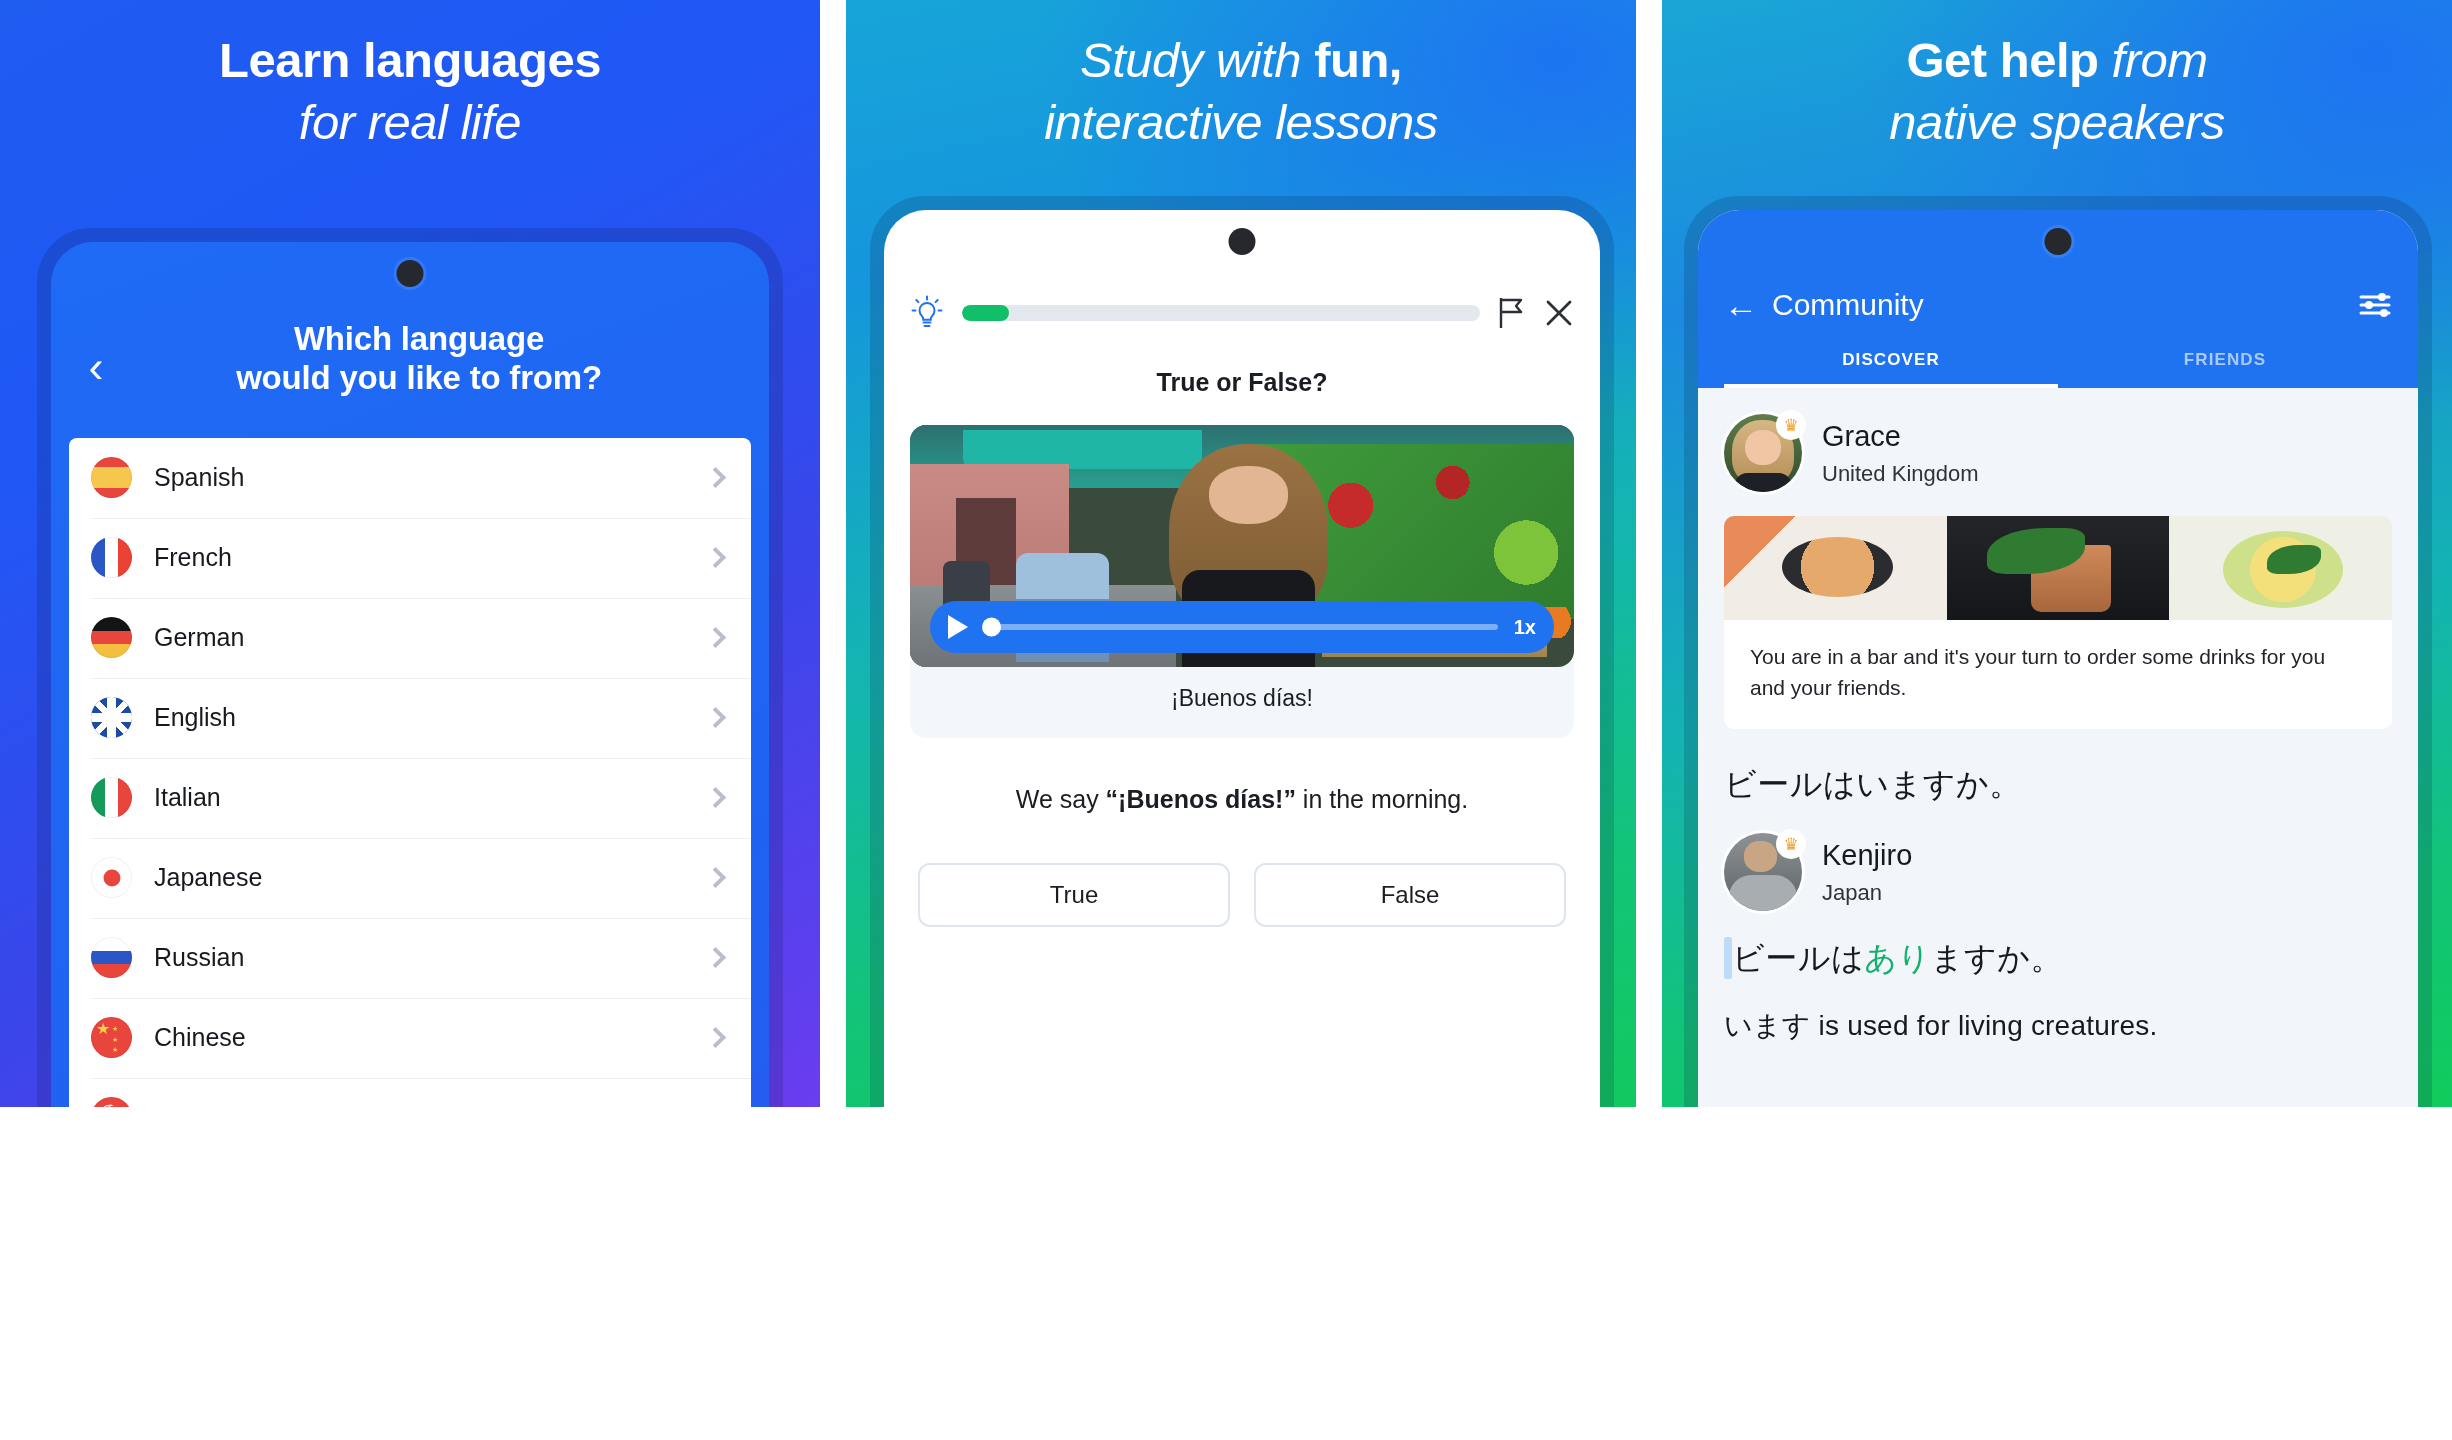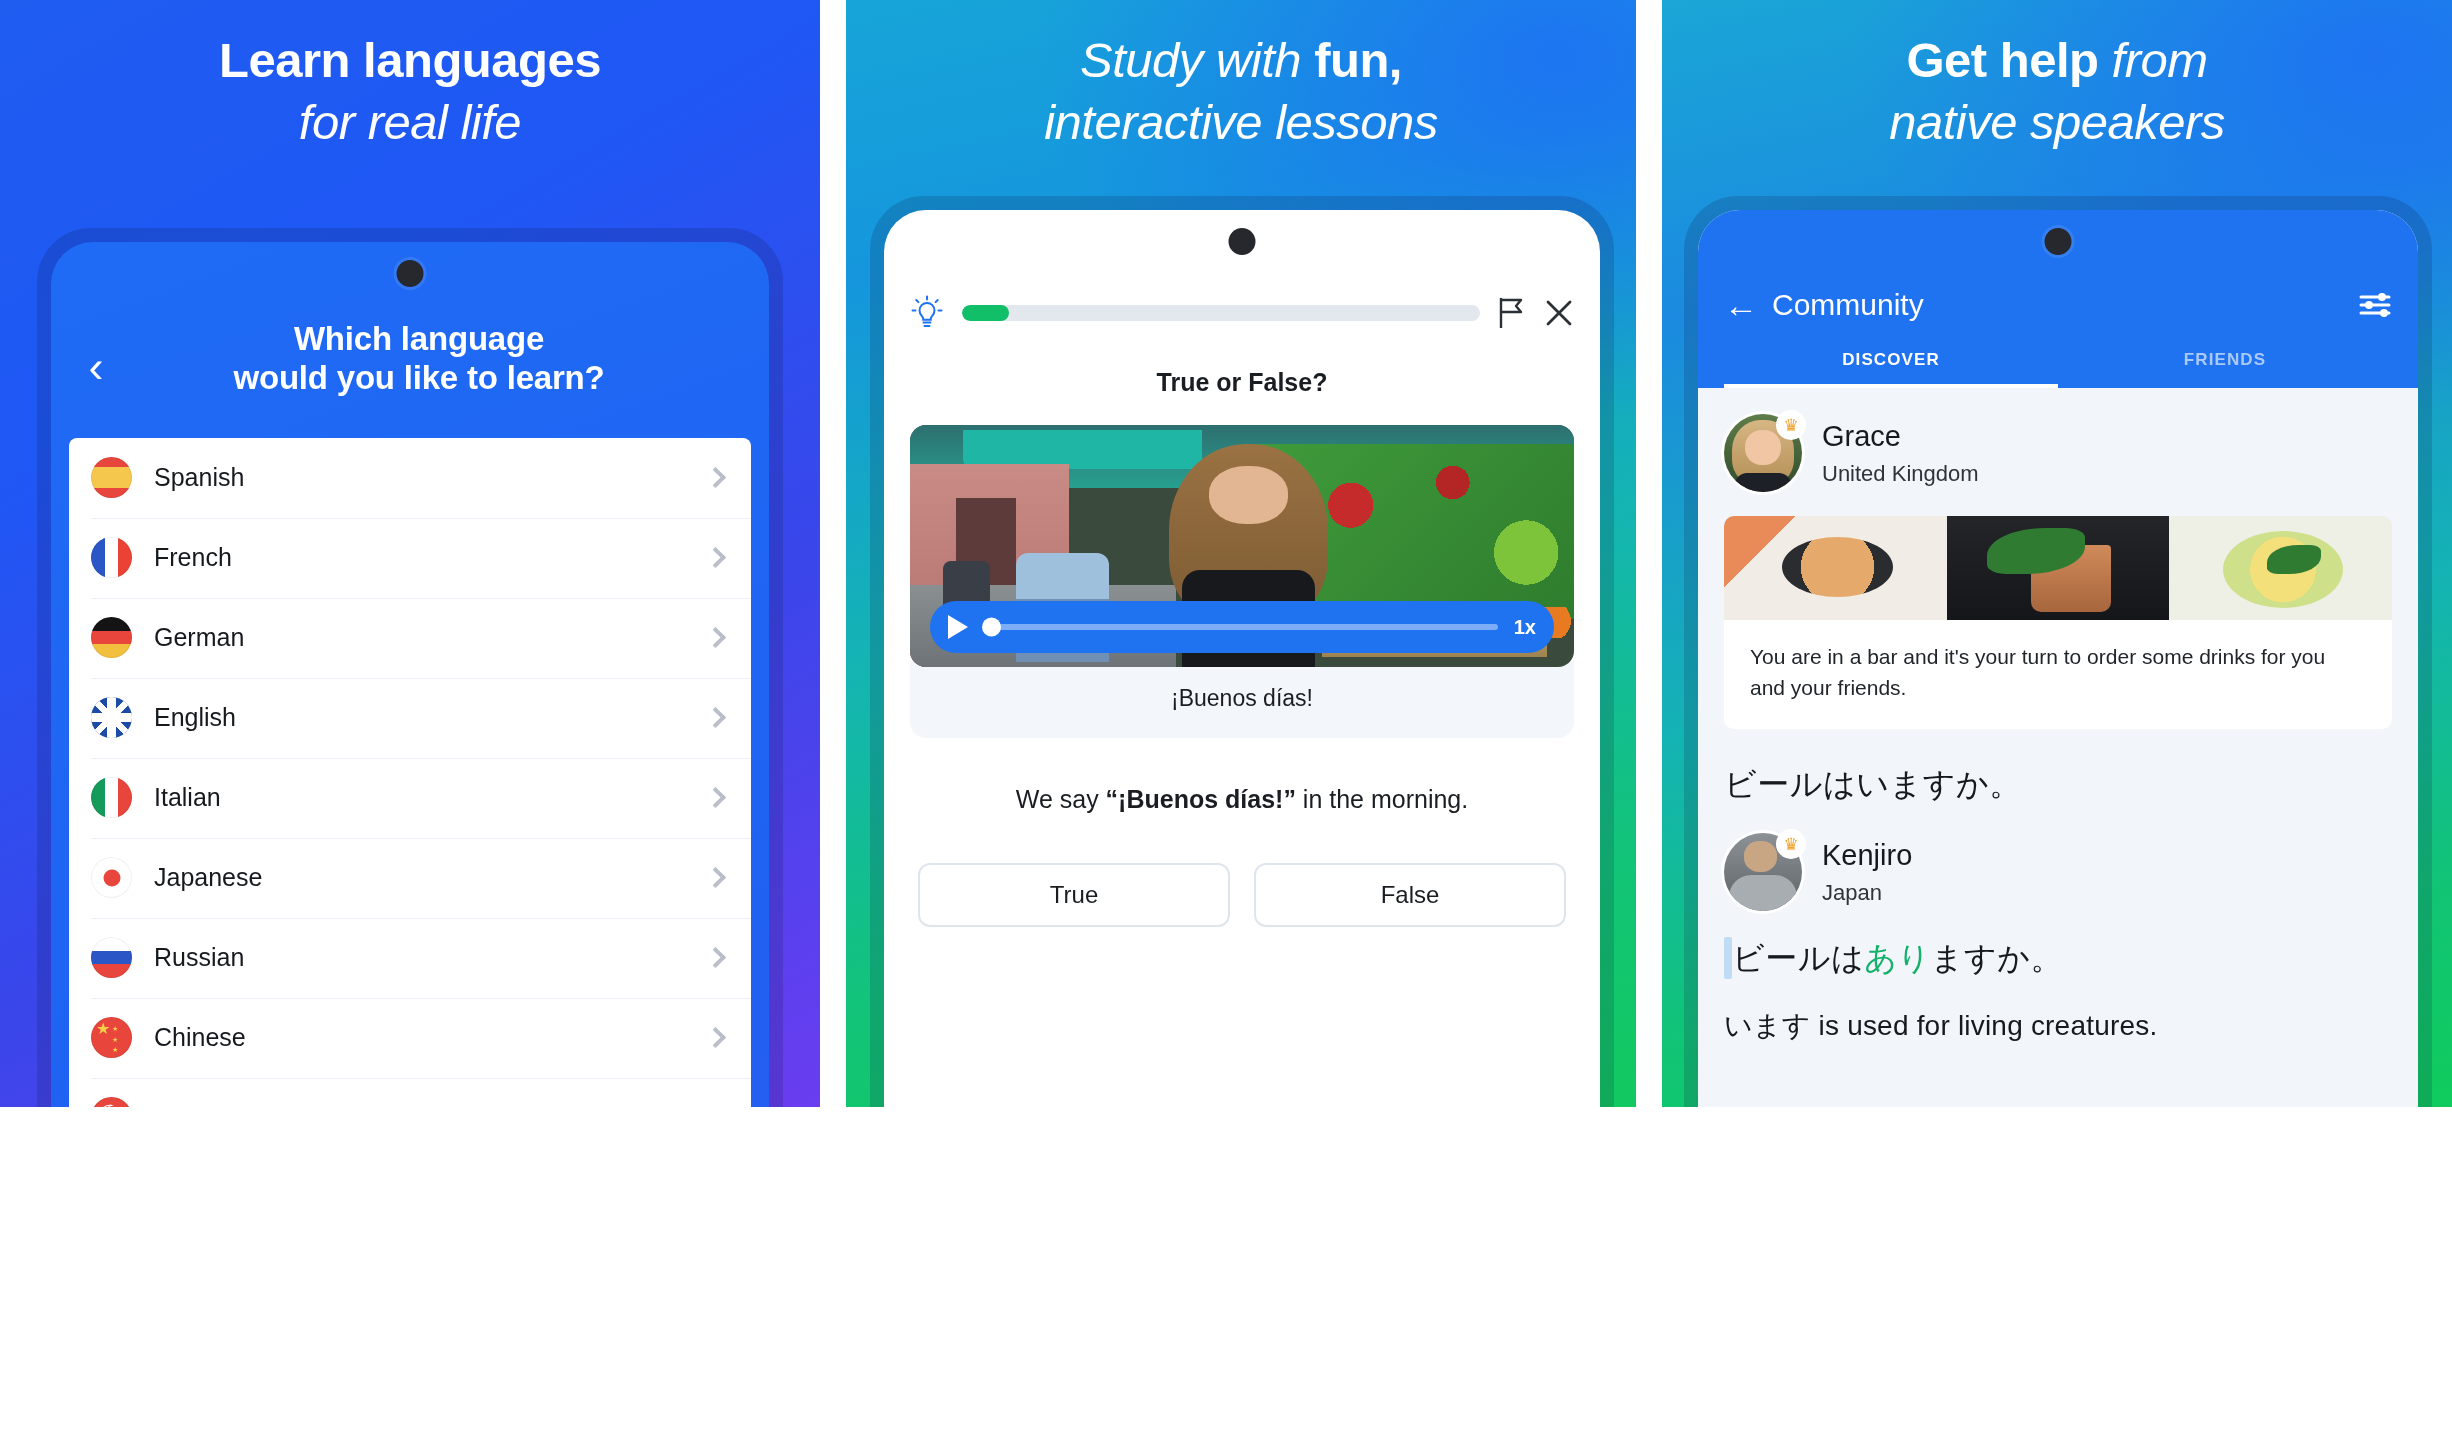--- a/index.html
+++ b/index.html
@@ -336,21 +336,21 @@
     </div>
 
     <div class="phone phone-1">
       <div class="phone-inner p1-screen">
         <div class="notch"></div>
 
         <div class="p1-header">
           <div class="p1-back">‹</div>
           <div class="p1-title">
             <div>Which language</div>
-            <div>would you like to learn?</div>
+            <div>would you like to from?</div>
           </div>
         </div>
 
         <div class="lang-card">
           <div class="lang-row">
             <span class="flag f-es"></span>
             <span class="lang-name">Spanish</span>
             <span class="chev"></span>
           </div>
           <div class="lang-row">

